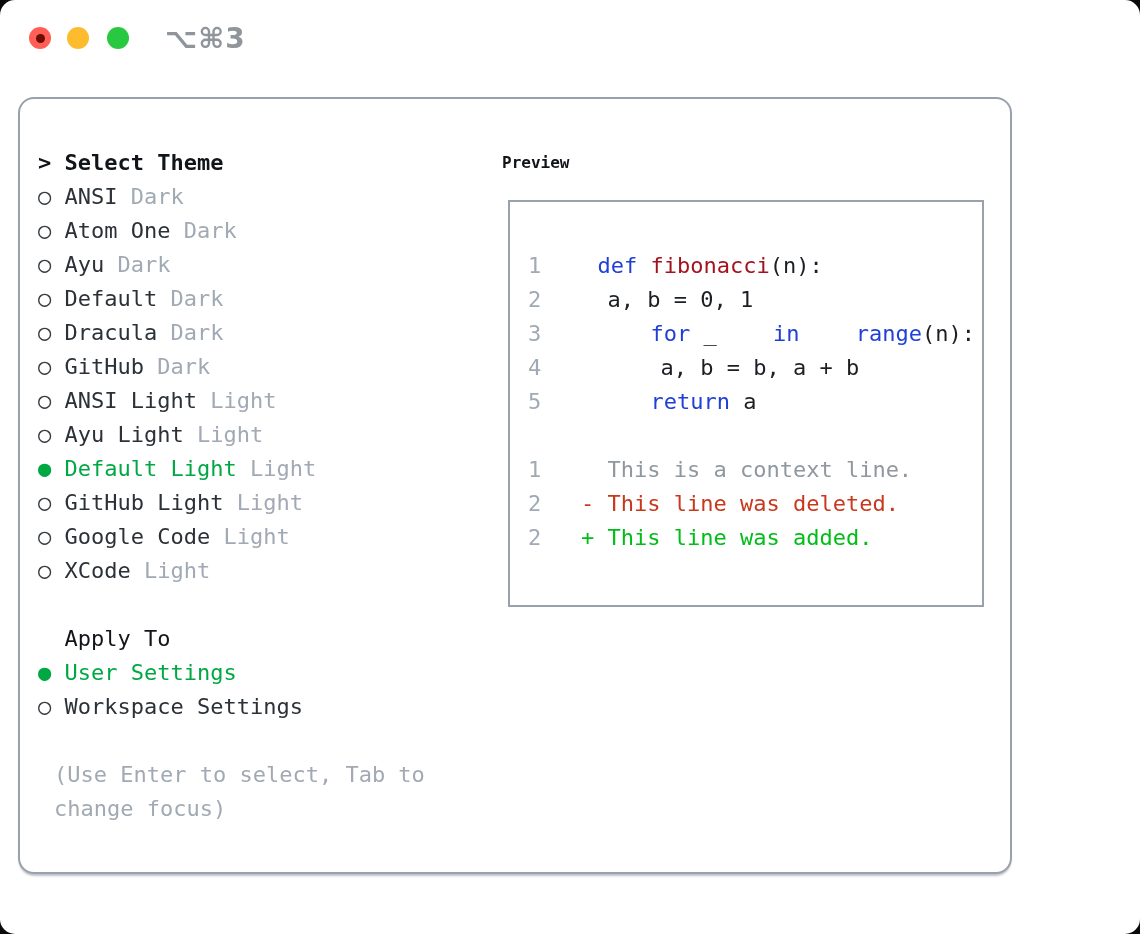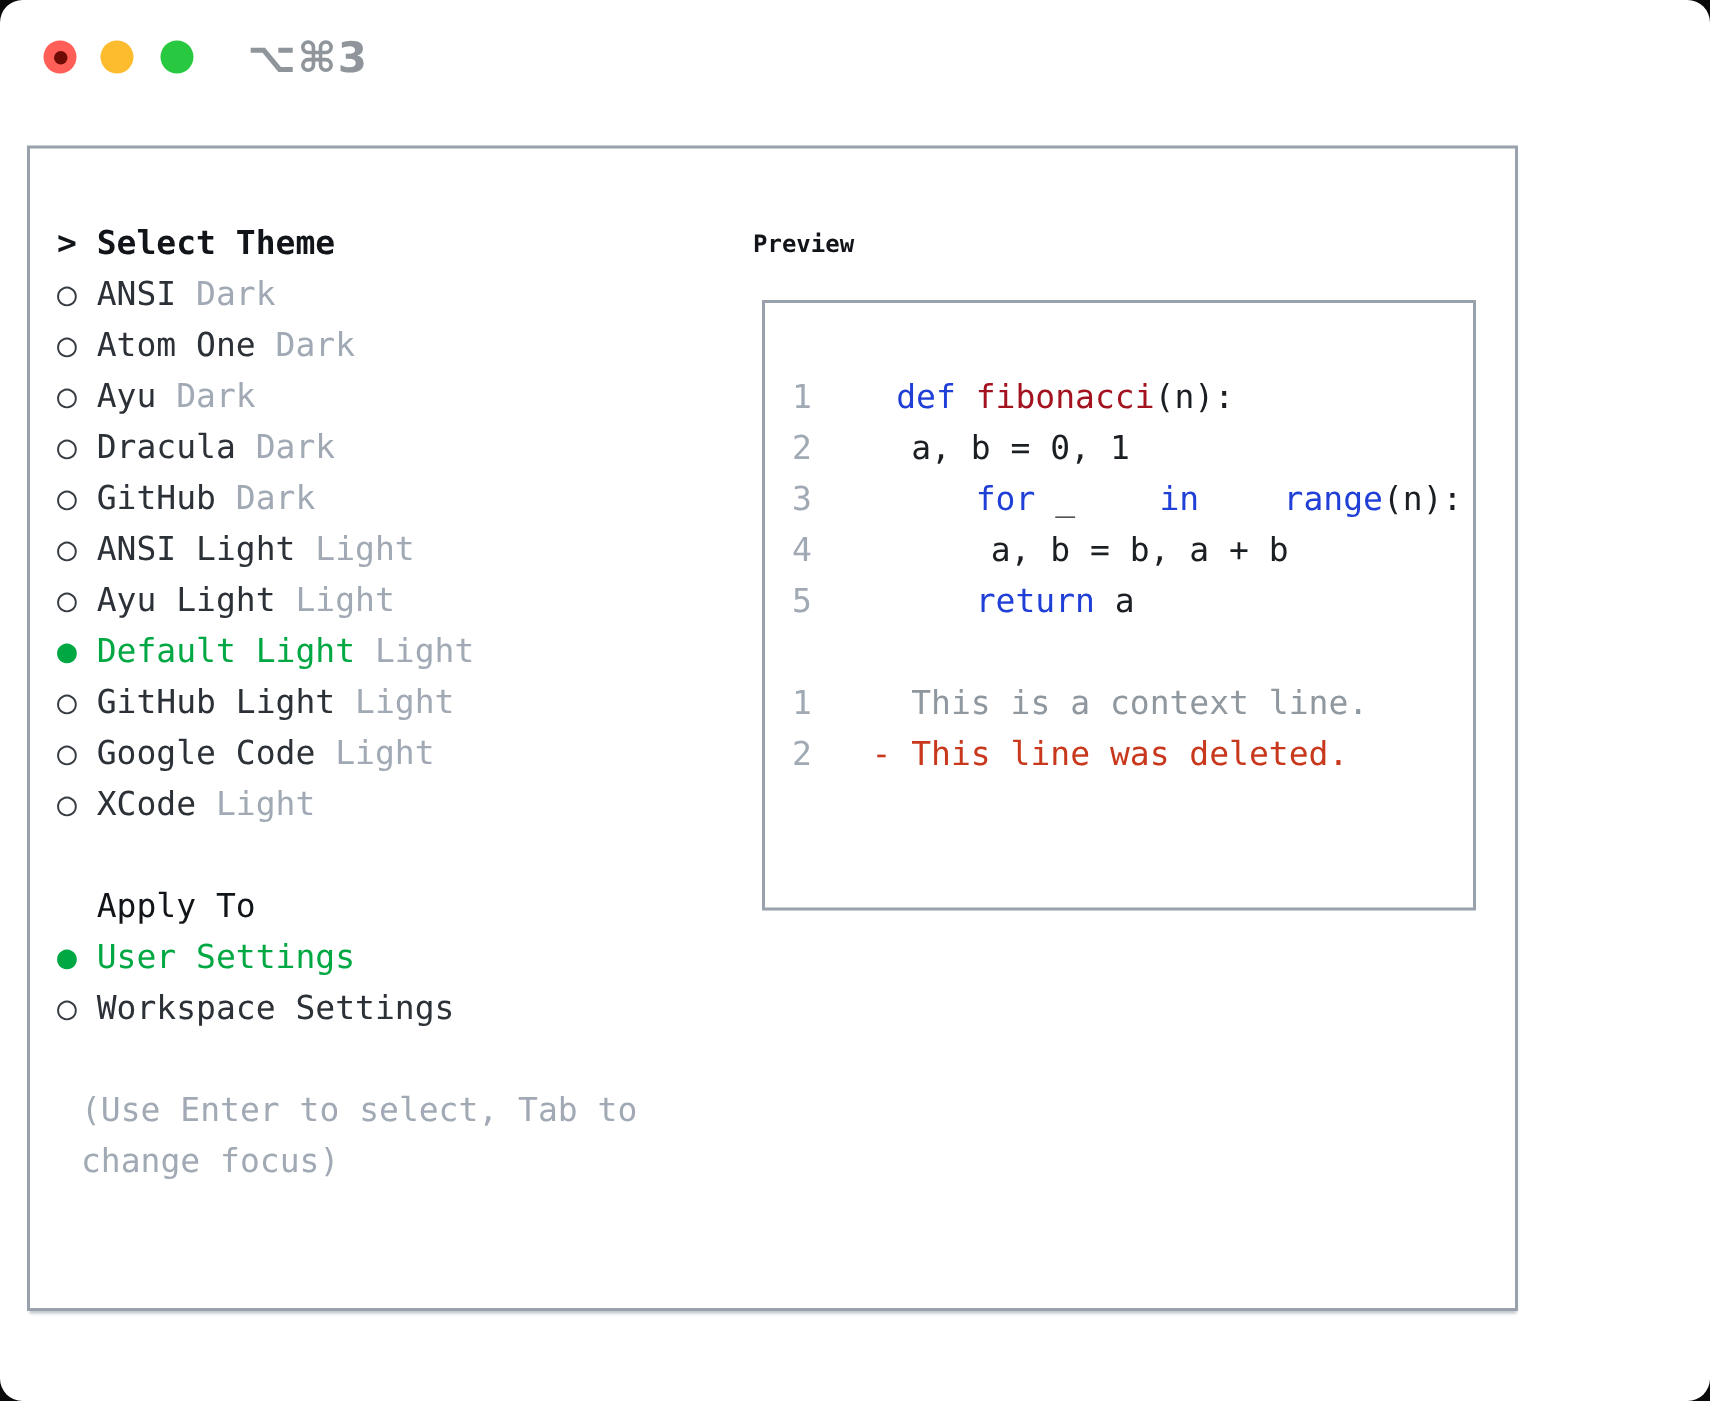--- a/index.html
+++ b/index.html
@@ -19,21 +19,21 @@
   .tl.yellow{left:67px;background:var(--traffic-yellow);}
   .tl.green{left:107px;background:var(--traffic-green);}
   .tl-dot{width:9px;height:9px;border-radius:50%;background:var(--traffic-dot);}
   .win-title{
     position:absolute;left:165px;top:22px;font-size:28px;font-weight:bold;
     color:var(--title-gray);font-family:"DejaVu Sans",sans-serif;letter-spacing:1px;
   }
   
   .main-box{
     position:absolute;left:18px;top:97px;width:994px;height:777px;box-sizing:border-box;
-    border:2px solid var(--border-gray);border-radius:0;background:#fff;
+    border:2px solid var(--border-gray);border-radius:16px;background:#fff;
     box-shadow:0 3px 2px -1px rgba(125,135,145,.5);
   }
   .left-col{
     position:absolute;left:18px;top:47px;font-size:22px;line-height:34px;
     color:var(--text-dark);
   }
   .trow{white-space:pre;height:34px;}
   .trow.header{font-weight:bold;color:var(--header-black);}
   .trow.subheader{padding-left:2ch;color:var(--header-black);}
   .spacer{height:34px;}
@@ -77,20 +77,21 @@
 
   <div class="main-box">
 
     <div class="left-col">
       <div class="trow header"><span>&gt;</span><span> </span><span>Select Theme</span></div>
 
       <div id="theme-list">
           <div class="trow option"><span class="bullet">○</span><span> </span><span class="tname">ANSI</span><span> </span><span class="ttag">Dark</span></div>
           <div class="trow option"><span class="bullet">○</span><span> </span><span class="tname">Atom One</span><span> </span><span class="ttag">Dark</span></div>
           <div class="trow option"><span class="bullet">○</span><span> </span><span class="tname">Ayu</span><span> </span><span class="ttag">Dark</span></div>
+          <div class="trow option"><span class="bullet">○</span><span> </span><span class="tname">Default</span><span> </span><span class="ttag">Dark</span></div>
           <div class="trow option"><span class="bullet">○</span><span> </span><span class="tname">Dracula</span><span> </span><span class="ttag">Dark</span></div>
           <div class="trow option"><span class="bullet">○</span><span> </span><span class="tname">GitHub</span><span> </span><span class="ttag">Dark</span></div>
           <div class="trow option"><span class="bullet">○</span><span> </span><span class="tname">ANSI Light</span><span> </span><span class="ttag">Light</span></div>
           <div class="trow option"><span class="bullet">○</span><span> </span><span class="tname">Ayu Light</span><span> </span><span class="ttag">Light</span></div>
           <div class="trow option sel"><span class="bullet">●</span><span> </span><span class="tname">Default Light</span><span> </span><span class="ttag">Light</span></div>
           <div class="trow option"><span class="bullet">○</span><span> </span><span class="tname">GitHub Light</span><span> </span><span class="ttag">Light</span></div>
           <div class="trow option"><span class="bullet">○</span><span> </span><span class="tname">Google Code</span><span> </span><span class="ttag">Light</span></div>
           <div class="trow option"><span class="bullet">○</span><span> </span><span class="tname">XCode</span><span> </span><span class="ttag">Light</span></div>
         </div>
 
@@ -116,17 +117,18 @@
           <div class="crow"><span class="lnum">1</span><span> </span><span class="tok-kw">def</span><span class="tok-plain"> </span><span class="tok-fn">fibonacci</span><span class="tok-plain">(n):</span></div>
           <div class="crow"><span class="lnum">2</span><span> </span><span class="tok-plain">    a, b = 0, 1</span></div>
           <div class="crow"><span class="lnum">3</span><span> </span><span class="tok-plain">    </span><span class="tok-kw">for</span><span class="tok-plain"> _ </span><span class="tok-kw">in</span><span class="tok-plain"> </span><span class="tok-kw">range</span><span class="tok-plain">(n):</span></div>
           <div class="crow"><span class="lnum">4</span><span> </span><span class="tok-plain">        a, b = b, a + b</span></div>
           <div class="crow"><span class="lnum">5</span><span> </span><span class="tok-plain">    </span><span class="tok-kw">return</span><span class="tok-plain"> a</span></div>
         </div>
       <div class="spacer"></div>
       <div id="diff-block">
           <div class="crow"><span class="lnum">1</span><span> </span><span class="tok-ctx">    This is a context line.</span></div>
           <div class="crow"><span class="lnum">2</span><span> </span><span class="tok-del">  - This line was deleted.</span></div>
+          <div class="crow"><span class="lnum">2</span><span> </span><span class="tok-add">  + This line was added.</span></div>
         </div>
     </div>
 
   </div>
 </div>
 
 </body></html>

